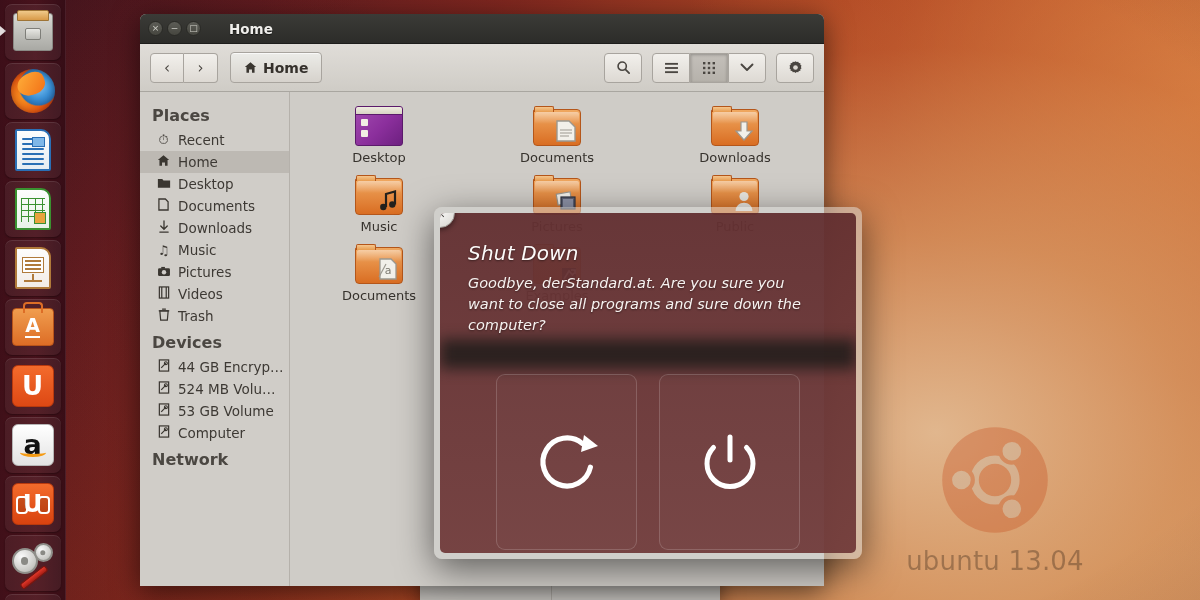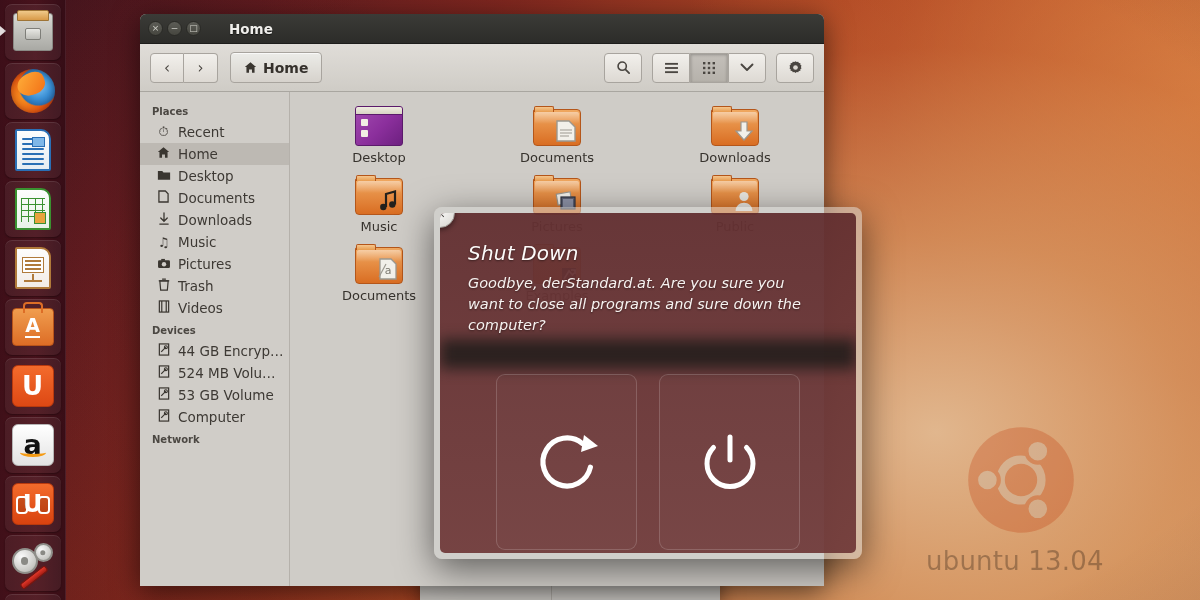--- a/index.html
+++ b/index.html
@@ -26,23 +26,23 @@
       linear-gradient(125deg, #3f1320 0%, #5e1a20 16%, #83281f 34%, #a8401f 52%, #c0612f 68%, #cf8348 82%, #d9a068 100%);
   }
   .wallpaper-vignette {
     position: absolute; inset: 0;
     background: radial-gradient(ellipse 1400px 900px at 62% 48%, rgba(0,0,0,0) 40%, rgba(40,10,8,0.28) 78%, rgba(30,6,6,0.5) 100%);
   }
 
   
   .brand {
     position: absolute;
-    left: 926px; top: 420px;
+    left: 900px; top: 420px;
     width: 190px;
-    text-align: left;
+    text-align: center;
     opacity: 0.30;
   }
   .brand-logo { margin: 0 auto; display: block; }
   .brand-text {
     margin-top: 6px;
     font-size: 26px;
     color: #1b1008;
     letter-spacing: 0.2px;
     white-space: nowrap;
   }
@@ -277,21 +277,21 @@
 
   .fm-side {
     width: 150px;
     background: #d0cdc8;
     border-right: 1px solid #b5b1ab;
     padding-top: 8px;
     overflow: hidden;
   }
   .side-head {
     padding: 6px 10px 4px 12px;
-    font-size: 10px; font-weight: bold; color: #4b4742;
+    font-size: 16px; font-weight: bold; color: #4b4742;
   }
   .side-item {
     display: flex; align-items: center; gap: 7px;
     padding: 3px 8px 3px 16px;
     font-size: 13.5px; color: #3d3934;
     white-space: nowrap; overflow: hidden;
   }
   .side-item.sel { background: #bdb9b3; }
   .side-ic { width: 15px; text-align: center; font-size: 13px; color: #3d3934; flex: 0 0 15px; }
 
@@ -704,34 +704,34 @@
                 <rect x="1" y="2.5" width="13" height="8.5" rx="1.4" fill="#3a3630"></rect>
                 <rect x="4.5" y="1" width="4" height="2" fill="#3a3630"></rect>
                 <circle cx="7.5" cy="6.8" r="2.4" fill="#d0cdc8"></circle>
               </svg>
           </span>
           <span>Pictures</span>
         </div>
         <div class="side-item">
           <span class="side-ic">
             <svg width="12" height="13" viewBox="0 0 12 14">
+                <rect x="1" y="1" width="10" height="12" fill="none" stroke="#3a3630" stroke-width="1.3"></rect>
+                <path d="M3.6 1v12M8.4 1v12" stroke="#3a3630" stroke-width="1.3"></path>
+              </svg>
+          </span>
+          <span>Videos</span>
+        </div>
+        <div class="side-item">
+          <span class="side-ic">
+            <svg width="12" height="13" viewBox="0 0 12 14">
                 <path d="M1.5 3h9l-.9 10H2.4Z" fill="none" stroke="#3a3630" stroke-width="1.3"></path>
                 <path d="M.8 3h10.4M4.4 1.2h3.2" stroke="#3a3630" stroke-width="1.3" stroke-linecap="round"></path>
               </svg>
           </span>
           <span>Trash</span>
-        </div>
-        <div class="side-item">
-          <span class="side-ic">
-            <svg width="12" height="13" viewBox="0 0 12 14">
-                <rect x="1" y="1" width="10" height="12" fill="none" stroke="#3a3630" stroke-width="1.3"></rect>
-                <path d="M3.6 1v12M8.4 1v12" stroke="#3a3630" stroke-width="1.3"></path>
-              </svg>
-          </span>
-          <span>Videos</span>
         </div>
 
         <div class="side-head">Devices</div>
         <div class="side-item">
           <span class="side-ic">
             <svg width="12" height="13" viewBox="0 0 12 14">
                 <rect x="1" y="1" width="10" height="12" fill="none" stroke="#3a3630" stroke-width="1.3"></rect>
                 <path d="M3 9.5 L8 4.5" stroke="#3a3630" stroke-width="1.3"></path>
                 <circle cx="8" cy="4.5" r="1.6" fill="none" stroke="#3a3630" stroke-width="1.2"></circle>
               </svg>

